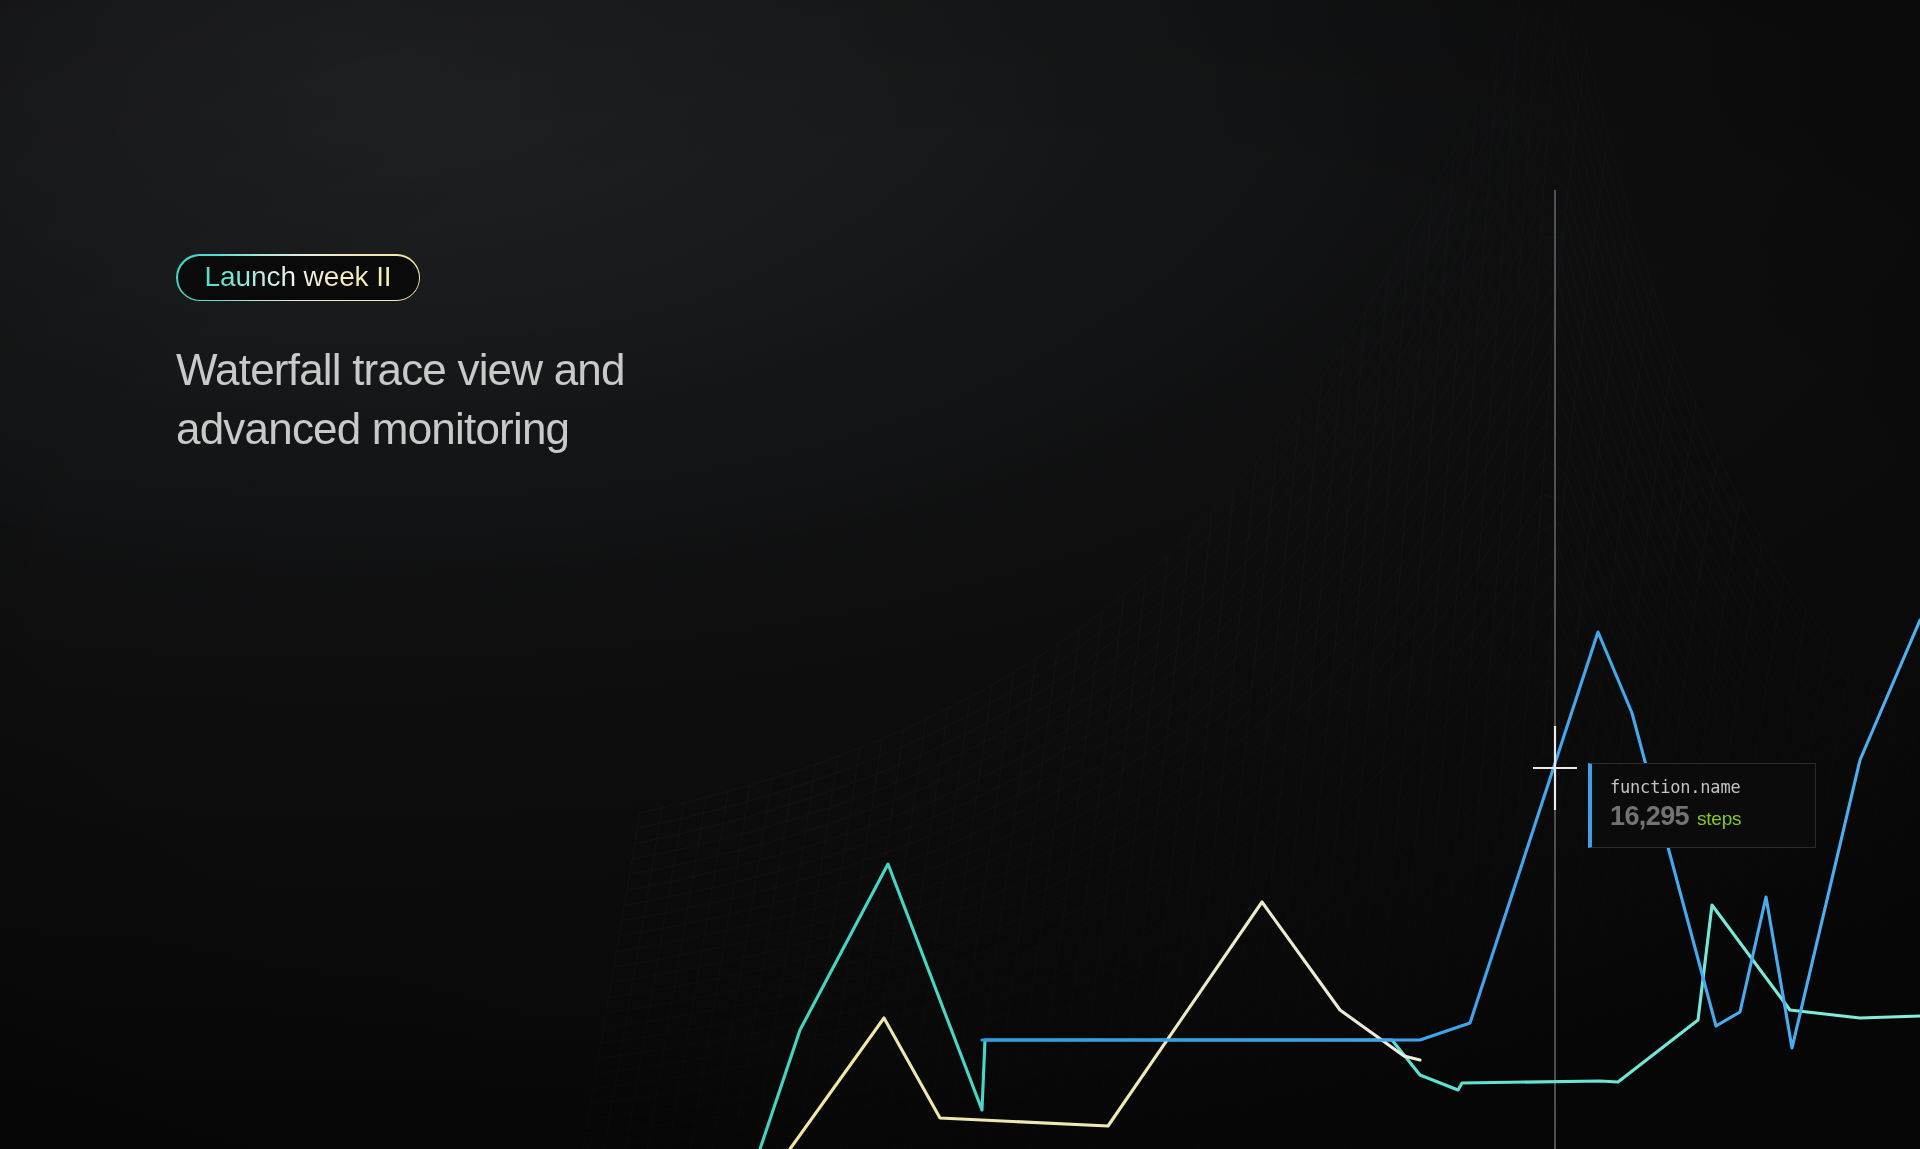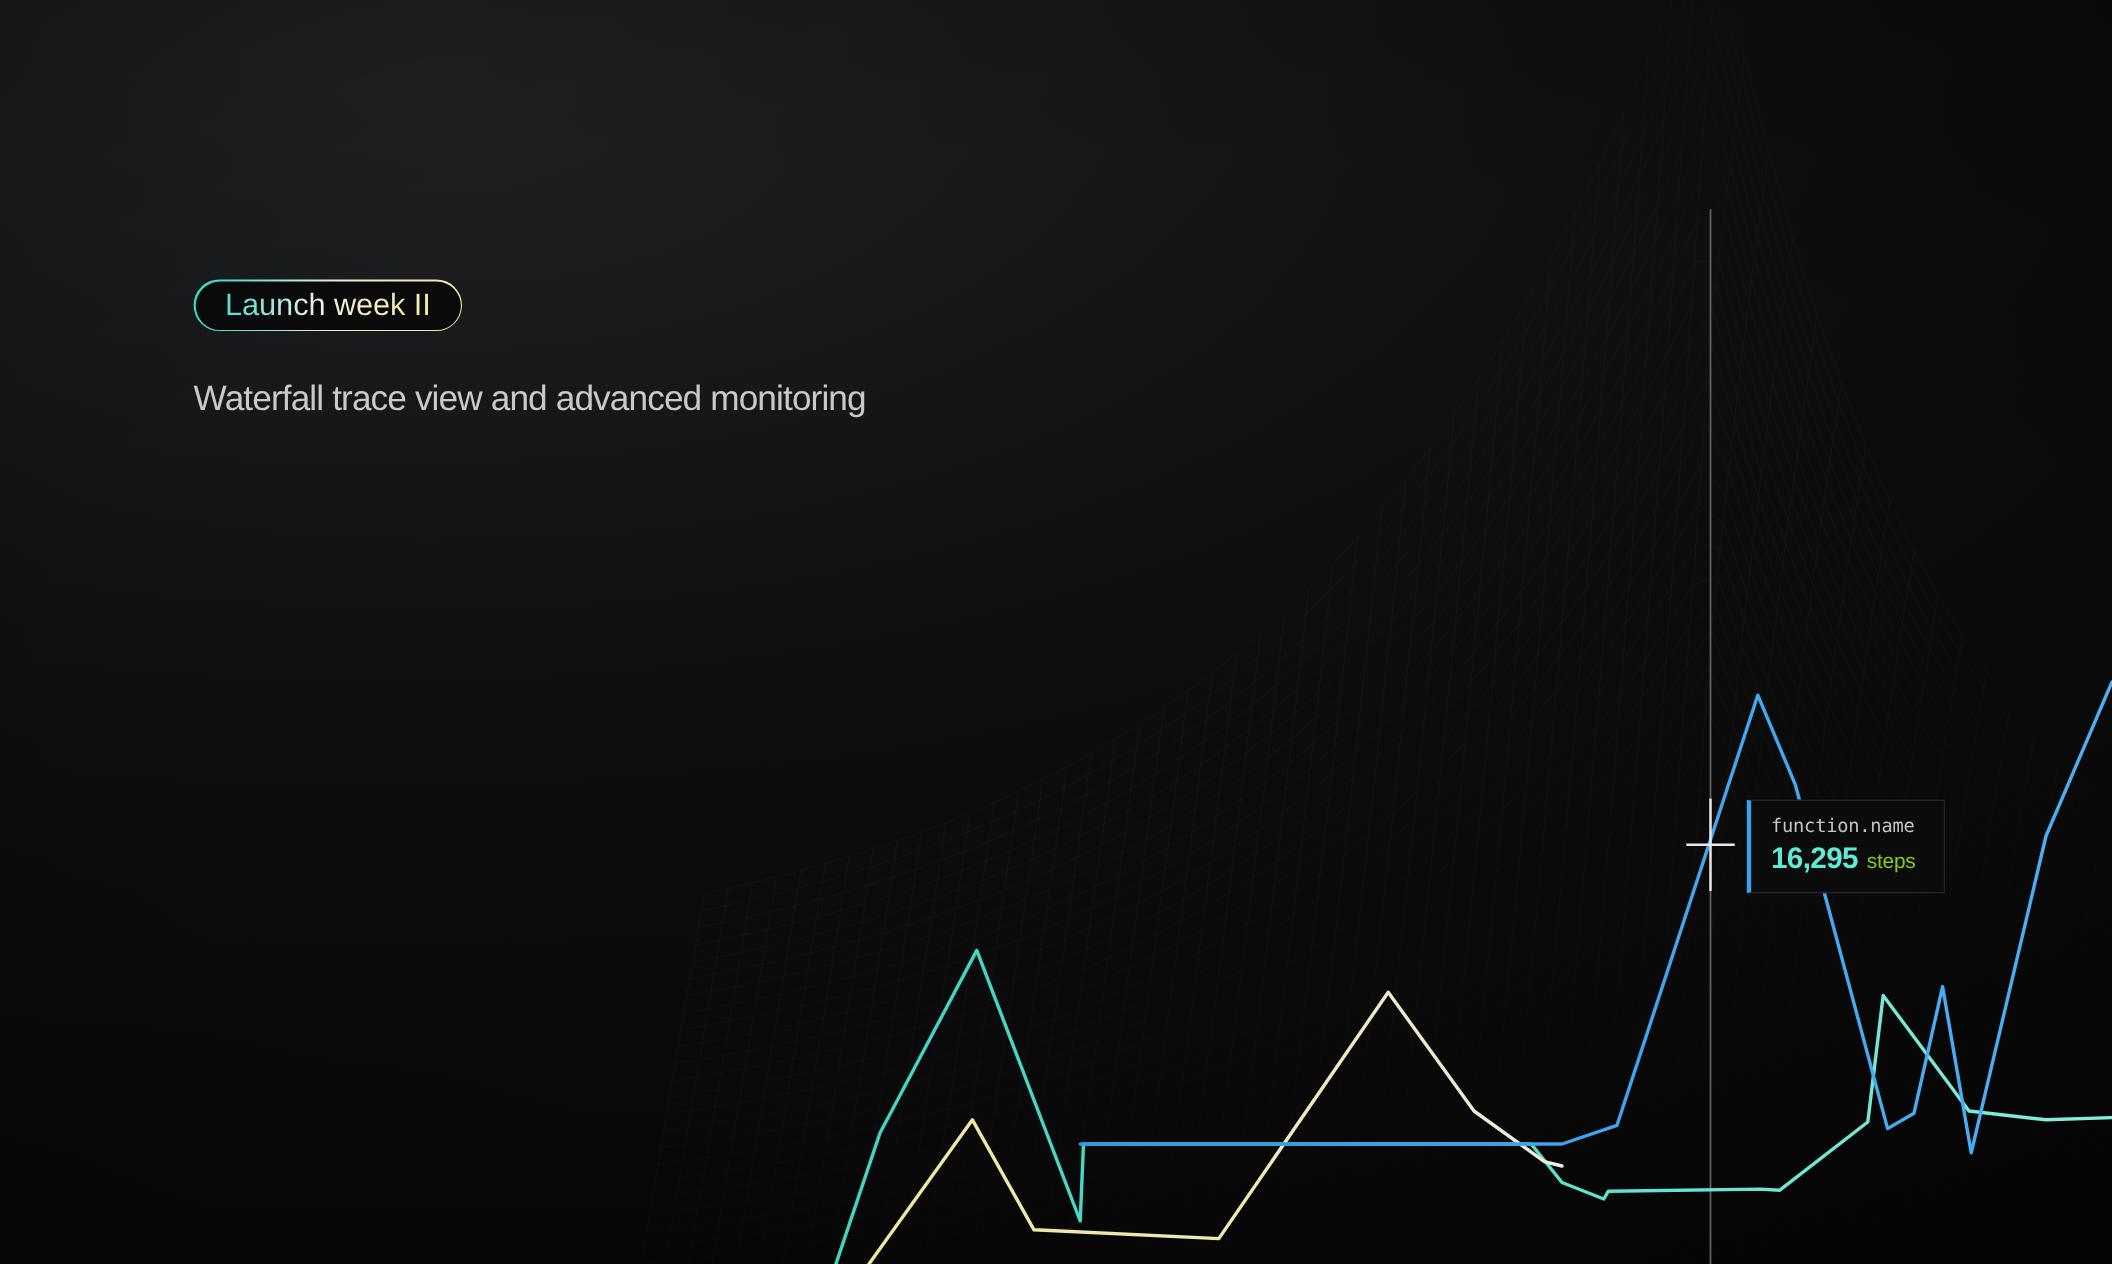--- a/index.html
+++ b/index.html
@@ -98,61 +98,61 @@
     max-width: 760px;
     background: linear-gradient(138deg, #ffffff 0%, #fbfbfb 22%, #e2e2e2 52%, #bdbdbd 78%, #a5a5a5 100%);
     -webkit-background-clip: text;
     background-clip: text;
     color: transparent;
   }
 
   
   .subtitle {
     margin-top: 40px;
-    font-size: 32px;
+    font-size: 44px;
     line-height: 1.33;
     font-weight: 400;
     letter-spacing: -0.8px;
     color: #c9c9c9;
     max-width: 640px;
   }
 
   
   .chart-layer {
     position: absolute;
     inset: 0;
     z-index: 5;
     pointer-events: none;
   }
   .chart-layer svg { display:block; width:100%; height:100%; }
 
   
   .tooltip {
     position: absolute;
     left: 1588px;
-    top: 727px;
-    width: 180px;
+    top: 763px;
+    width: 228px;
     background: #0b0b0c;
     border: 1px solid #2a2b2d;
     border-left: 4px solid #3da0ea;
     padding: 13px 18px 15px 18px;
     z-index: 12;
   }
   .tt-name {
     font-family: "DejaVu Sans Mono", "Liberation Mono", monospace;
     font-size: 17px;
     letter-spacing: -0.2px;
     color: #c2c4c6;
     margin-bottom: 4px;
   }
   .tt-row { display: flex; align-items: baseline; gap: 8px; }
   .tt-value {
     font-size: 27px;
     font-weight: 700;
-    color: #5eead4;
+    color: #737373;
     letter-spacing: -0.6px;
   }
   .tt-unit {
     font-size: 19px;
     font-weight: 400;
     color: #84cc16;
     letter-spacing: -0.2px;
   }
 </style>
 </head>

